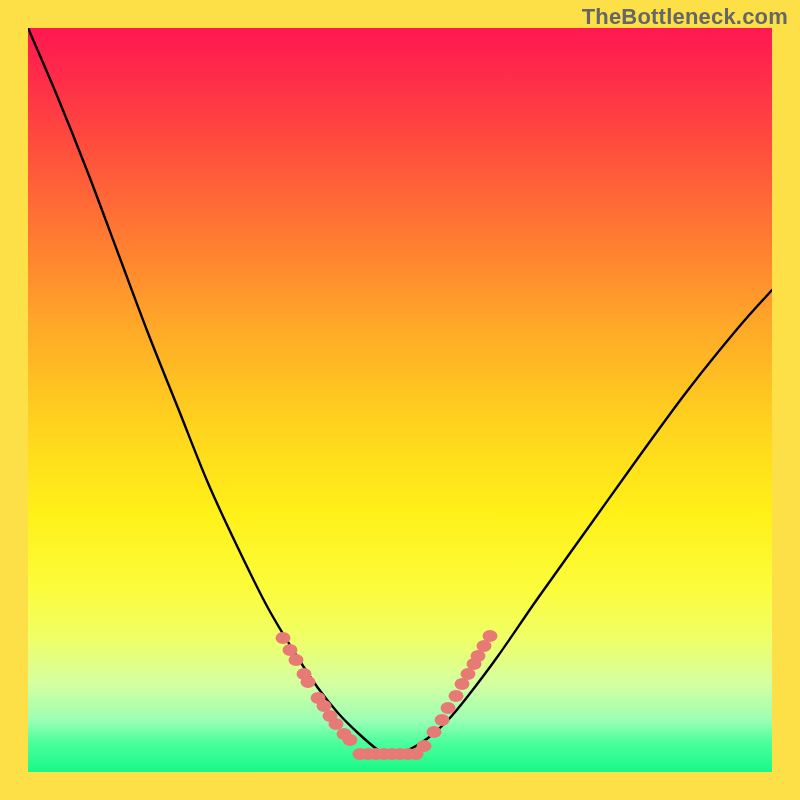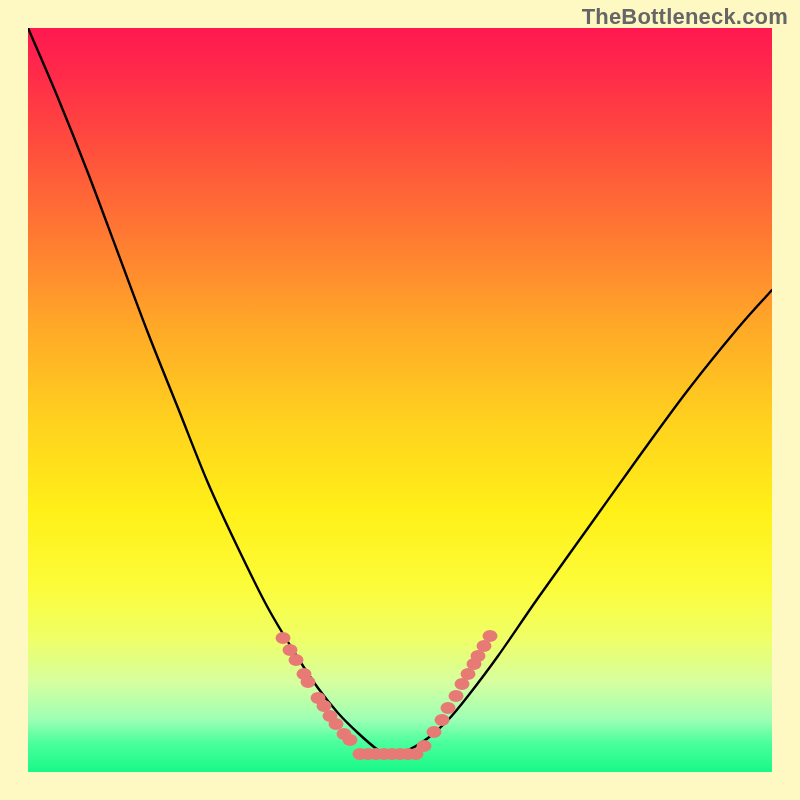--- a/index.html
+++ b/index.html
@@ -1,21 +1,21 @@
 <!DOCTYPE html>
 <html><head>
 <meta charset="utf-8">
 <style>
   * { margin: 0; padding: 0; box-sizing: border-box; }
   html, body { width: 800px; height: 800px; overflow: hidden; background: #000; }
   .frame {
     position: absolute;
     top: 0; left: 0;
     width: 800px; height: 800px;
-    background: #fef9c3;
+    background: #fde047;
   }
   .plot {
     position: absolute;
     top: 28px;
     left: 28px;
     width: 744px;
     height: 744px;
     overflow: hidden;
   }
   .gradient {

